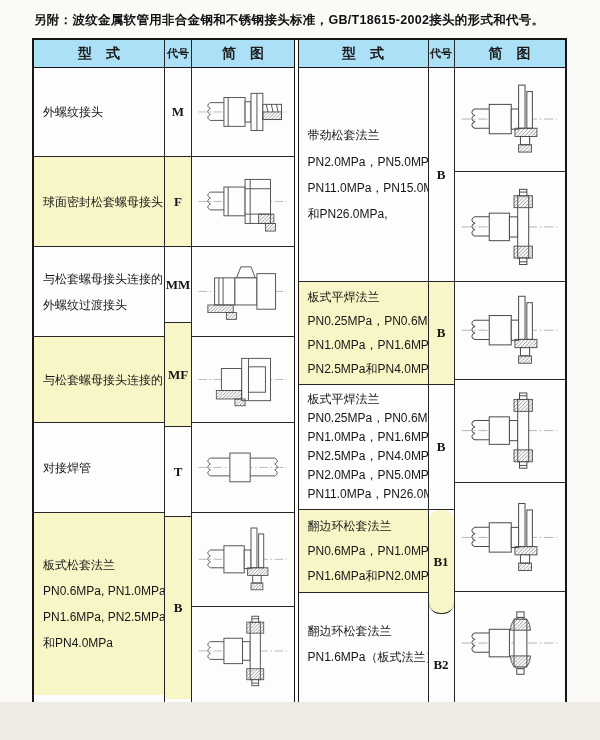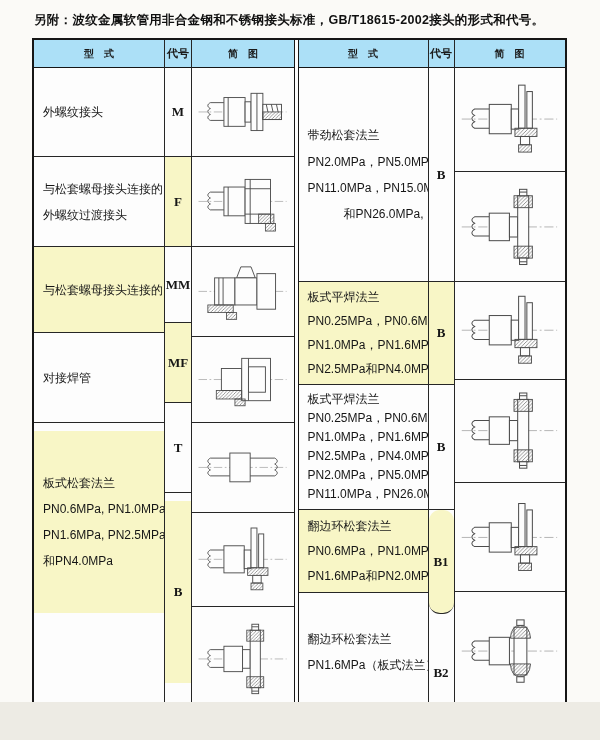--- a/index.html
+++ b/index.html
@@ -22,28 +22,28 @@
   .half.h0 { border-right:1.5px solid #161616; }
   .half.h1 { border-left:1.5px solid #161616; margin-left:2.5px; }
   .col { display:flex; flex-direction:column; background:#fdfdfd; }
   .type-col, .code-col { border-right:1px solid #262626; }
   .h0 .type-col { width:131px; } .h0 .code-col { width:27px; } .h0 .diag-col { width:102px; }
   .h1 .type-col { width:130px; } .h1 .code-col { width:26px; } .h1 .diag-col { width:110px; }
   .hcell {
     height:28px; flex:0 0 28px; background:var(--hdr,#ace0f7);
     border-bottom:1.5px solid #161616;
     display:flex; align-items:center; justify-content:center;
-    font-size:10px; font-weight:700; color:#1b1b1b;
+    font-size:14px; font-weight:700; color:#1b1b1b;
   }
   .cell {
     border-bottom:1px solid #262626;
     display:flex; flex-direction:column; justify-content:center;
     background:#fdfdfd; overflow:hidden;
   }
-  .col .cell:last-child { border-bottom:none;margin-top:8px; }
+  .col .cell:last-child { border-bottom:none; }
   .cell.hl { background:var(--hl,#f8f6c6); }
   .type-cell { padding-left:9px; font-size:12px; }
   .tline { white-space:nowrap; }
   .code-cell {
     align-items:center; font-family:"Liberation Serif", serif;
     font-size:13px; font-weight:700;
   }
   .diag-cell { align-items:center; justify-content:center; padding:3px; }
   .diag-cell svg { width:97%; height:95%; }
   .ln { fill:none; stroke:#4c4c4c; stroke-width:1.1; }
@@ -68,20 +68,23 @@
 
 <div class="title">另附：波纹金属软管用非合金钢和不锈钢接头标准，GB/T18615-2002接头的形式和代号。</div>
 
 <div id="table-root">
     <div class="half h0">
       <div class="col type-col">
         <div class="hcell">型　式</div>
         <div class="cell type-cell" style="height: 89px;">
           <div class="tline" style="line-height: 26px;">外螺纹接头</div>
         </div>
+        <div class="cell type-cell hl" style="height: 90px;">
+          <div class="tline" style="line-height: 26px;">球面密封松套螺母接头</div>
+        </div>
         <div class="cell type-cell" style="height: 90px;">
           <div class="tline" style="line-height: 26px;">与松套螺母接头连接的</div>
           <div class="tline" style="line-height: 26px;">外螺纹过渡接头</div>
         </div>
         <div class="cell type-cell hl" style="height: 86px;">
           <div class="tline" style="line-height: 26px;">与松套螺母接头连接的内</div>
         </div>
         <div class="cell type-cell" style="height: 90px;">
           <div class="tline" style="line-height: 26px;">对接焊管</div>
         </div>
@@ -96,21 +99,21 @@
         <div class="hcell" style="font-size: 11px;">代号</div>
         <div class="cell code-cell" style="height: 89px;">
           <div>M</div>
         </div>
         <div class="cell code-cell hl" style="height: 90px;">
           <div>F</div>
         </div>
         <div class="cell code-cell" style="height: 76px;">
           <div>MM</div>
         </div>
-        <div class="cell code-cell hl" style="height: 80px;">
+        <div class="cell code-cell hl" style="height: 104px;">
           <div>MF</div>
         </div>
         <div class="cell code-cell" style="height: 90px;">
           <div>T</div>
         </div>
         <div class="cell code-cell hl" style="height: 182px;">
           <div>B</div>
         </div>
       </div>
       <div class="col diag-col">
@@ -207,21 +210,21 @@
         </div>
       </div>
     </div>
     <div class="half h1">
       <div class="col type-col">
         <div class="hcell">型　式</div>
         <div class="cell type-cell" style="height: 214px;">
           <div class="tline" style="line-height: 26px; font-family: Liberation Mono, monospace;">带劲松套法兰</div>
           <div class="tline" style="line-height: 26px;">PN2.0MPa，PN5.0MPa,</div>
           <div class="tline" style="line-height: 26px;">PN11.0MPa，PN15.0MPa,</div>
-          <div class="tline" style="line-height: 26px; margin-left: 36px;">和PN26.0MPa,</div>
+          <div class="tline" style="line-height: 26px;">和PN26.0MPa,</div>
         </div>
         <div class="cell type-cell hl" style="height: 103px;">
           <div class="tline" style="line-height: 24px;">板式平焊法兰</div>
           <div class="tline" style="line-height: 24px;">PN0.25MPa，PN0.6MPa,</div>
           <div class="tline" style="line-height: 24px;">PN1.0MPa，PN1.6MPa,</div>
           <div class="tline" style="line-height: 24px;">PN2.5MPa和PN4.0MPa,</div>
         </div>
         <div class="cell type-cell" style="height: 125px;">
           <div class="tline" style="line-height: 19px;">板式平焊法兰</div>
           <div class="tline" style="line-height: 19px;">PN0.25MPa，PN0.6MPa,</div>

